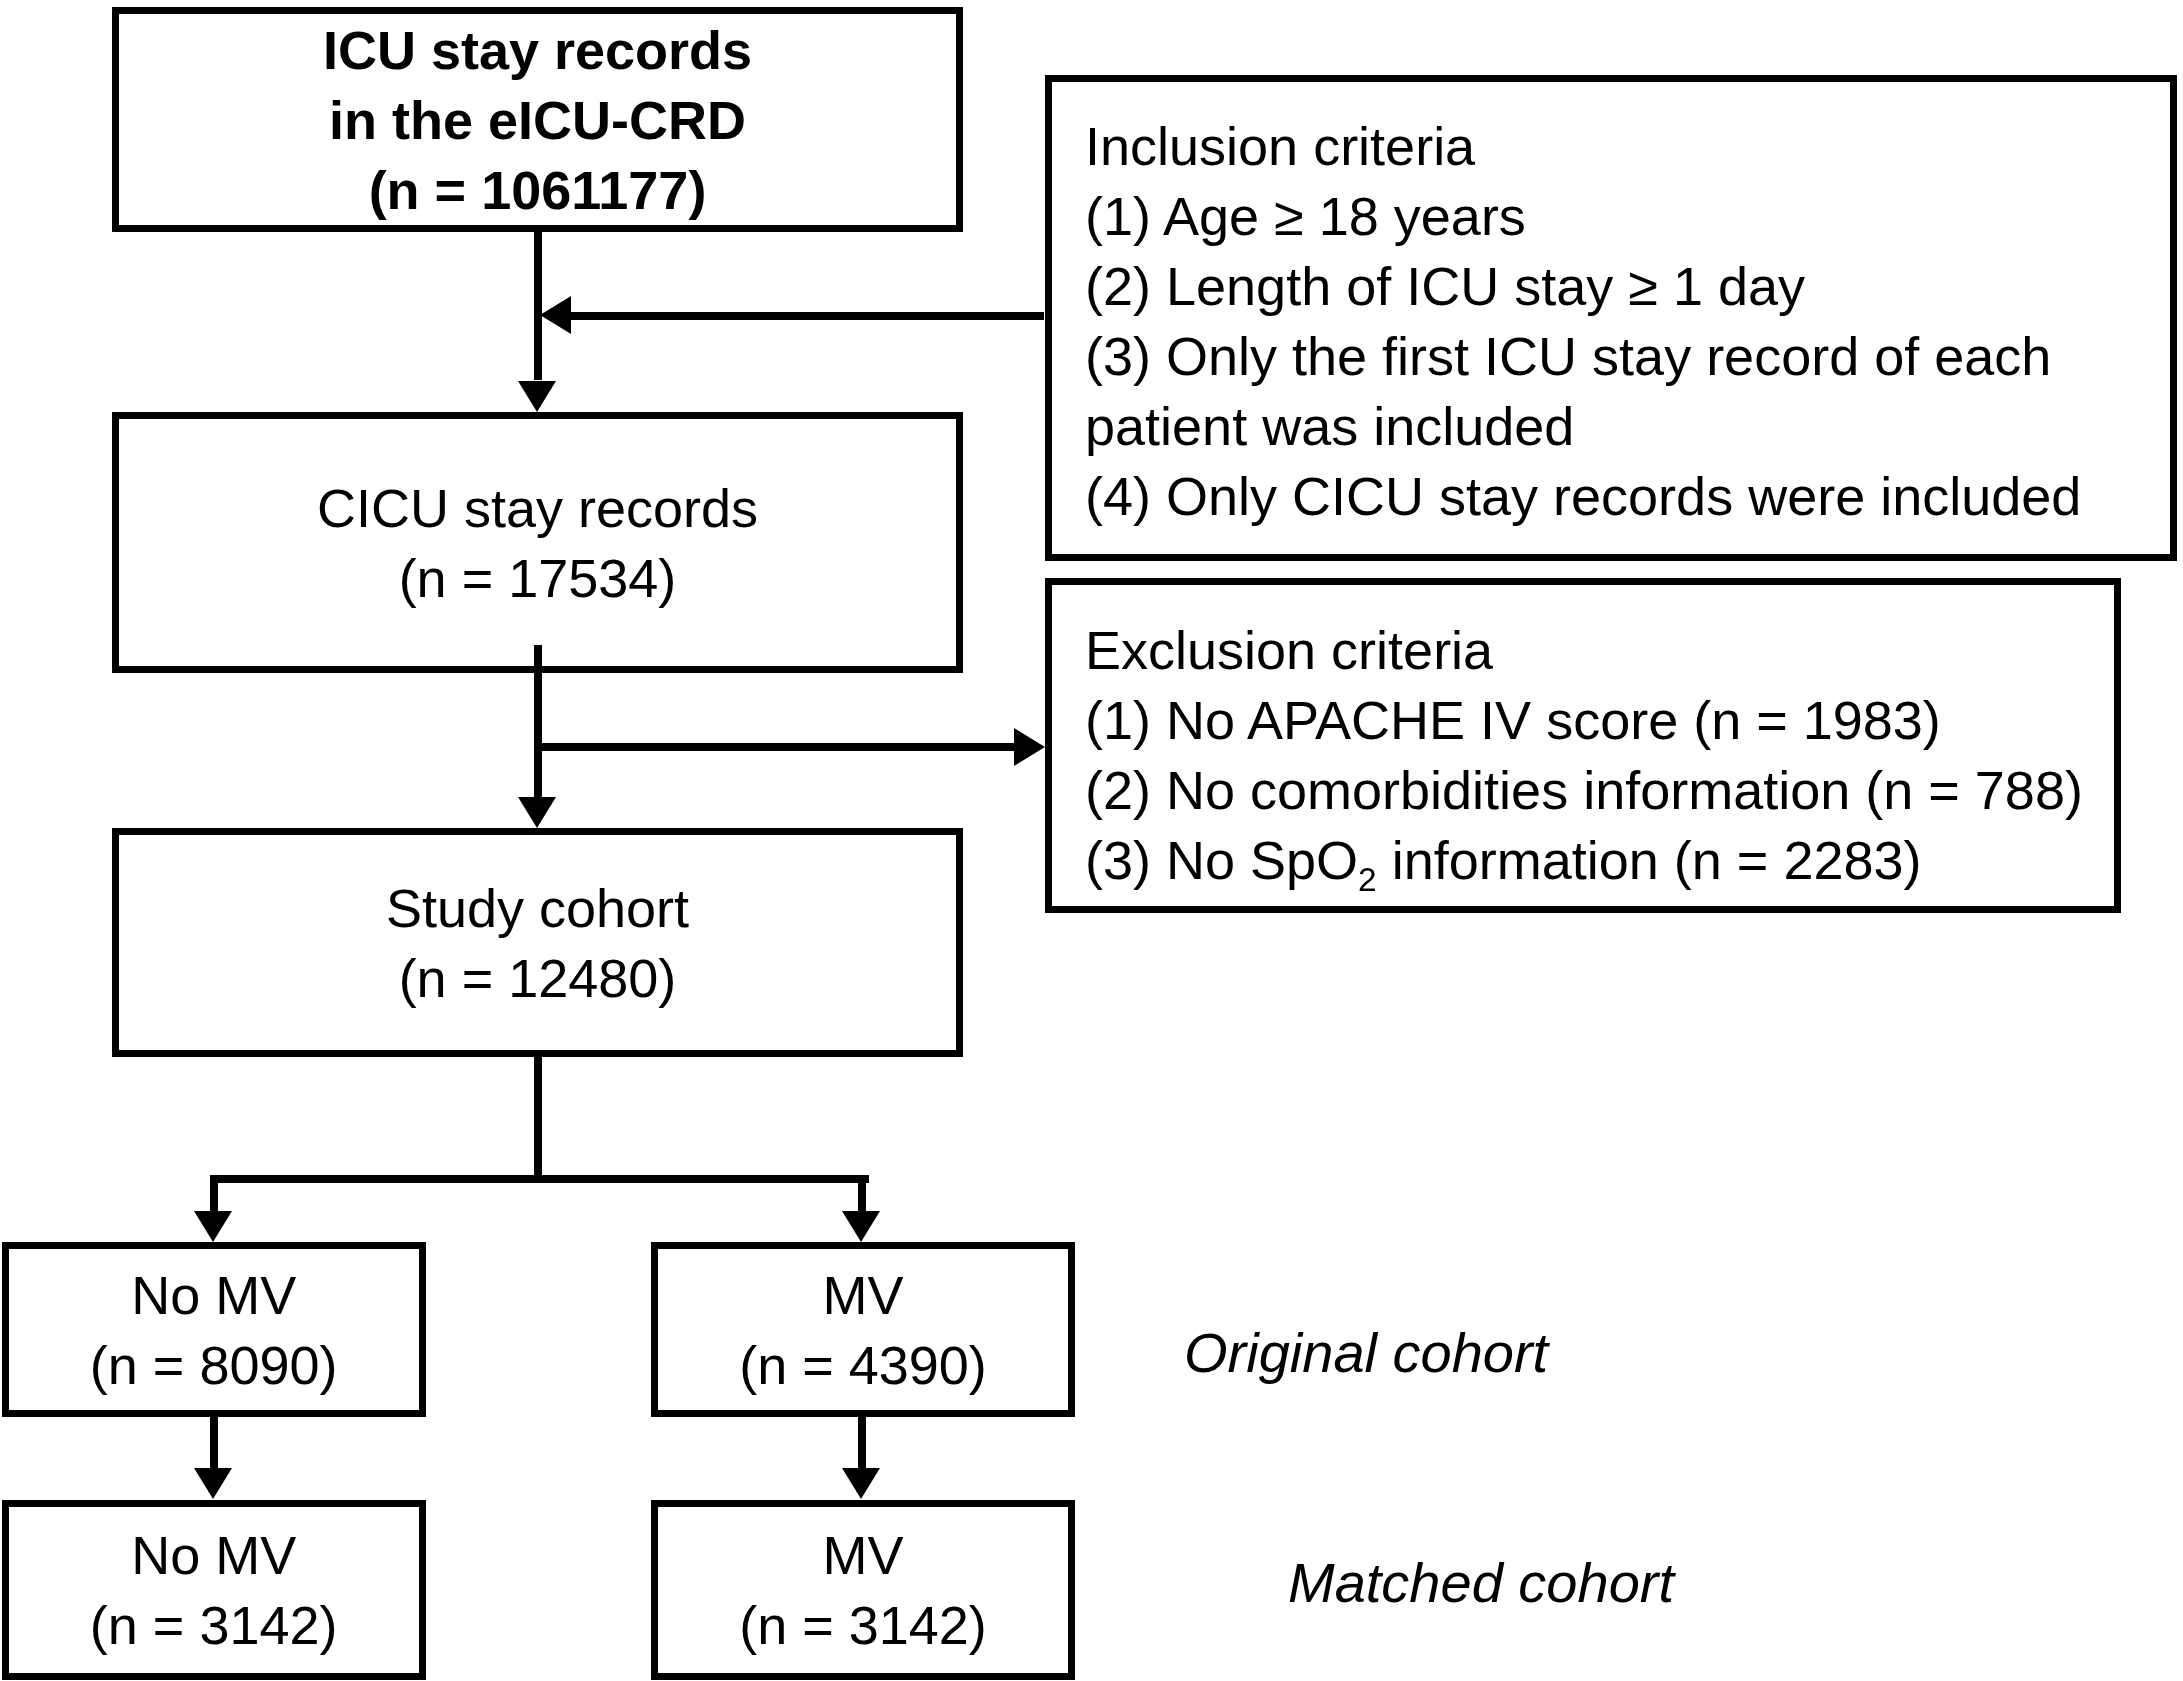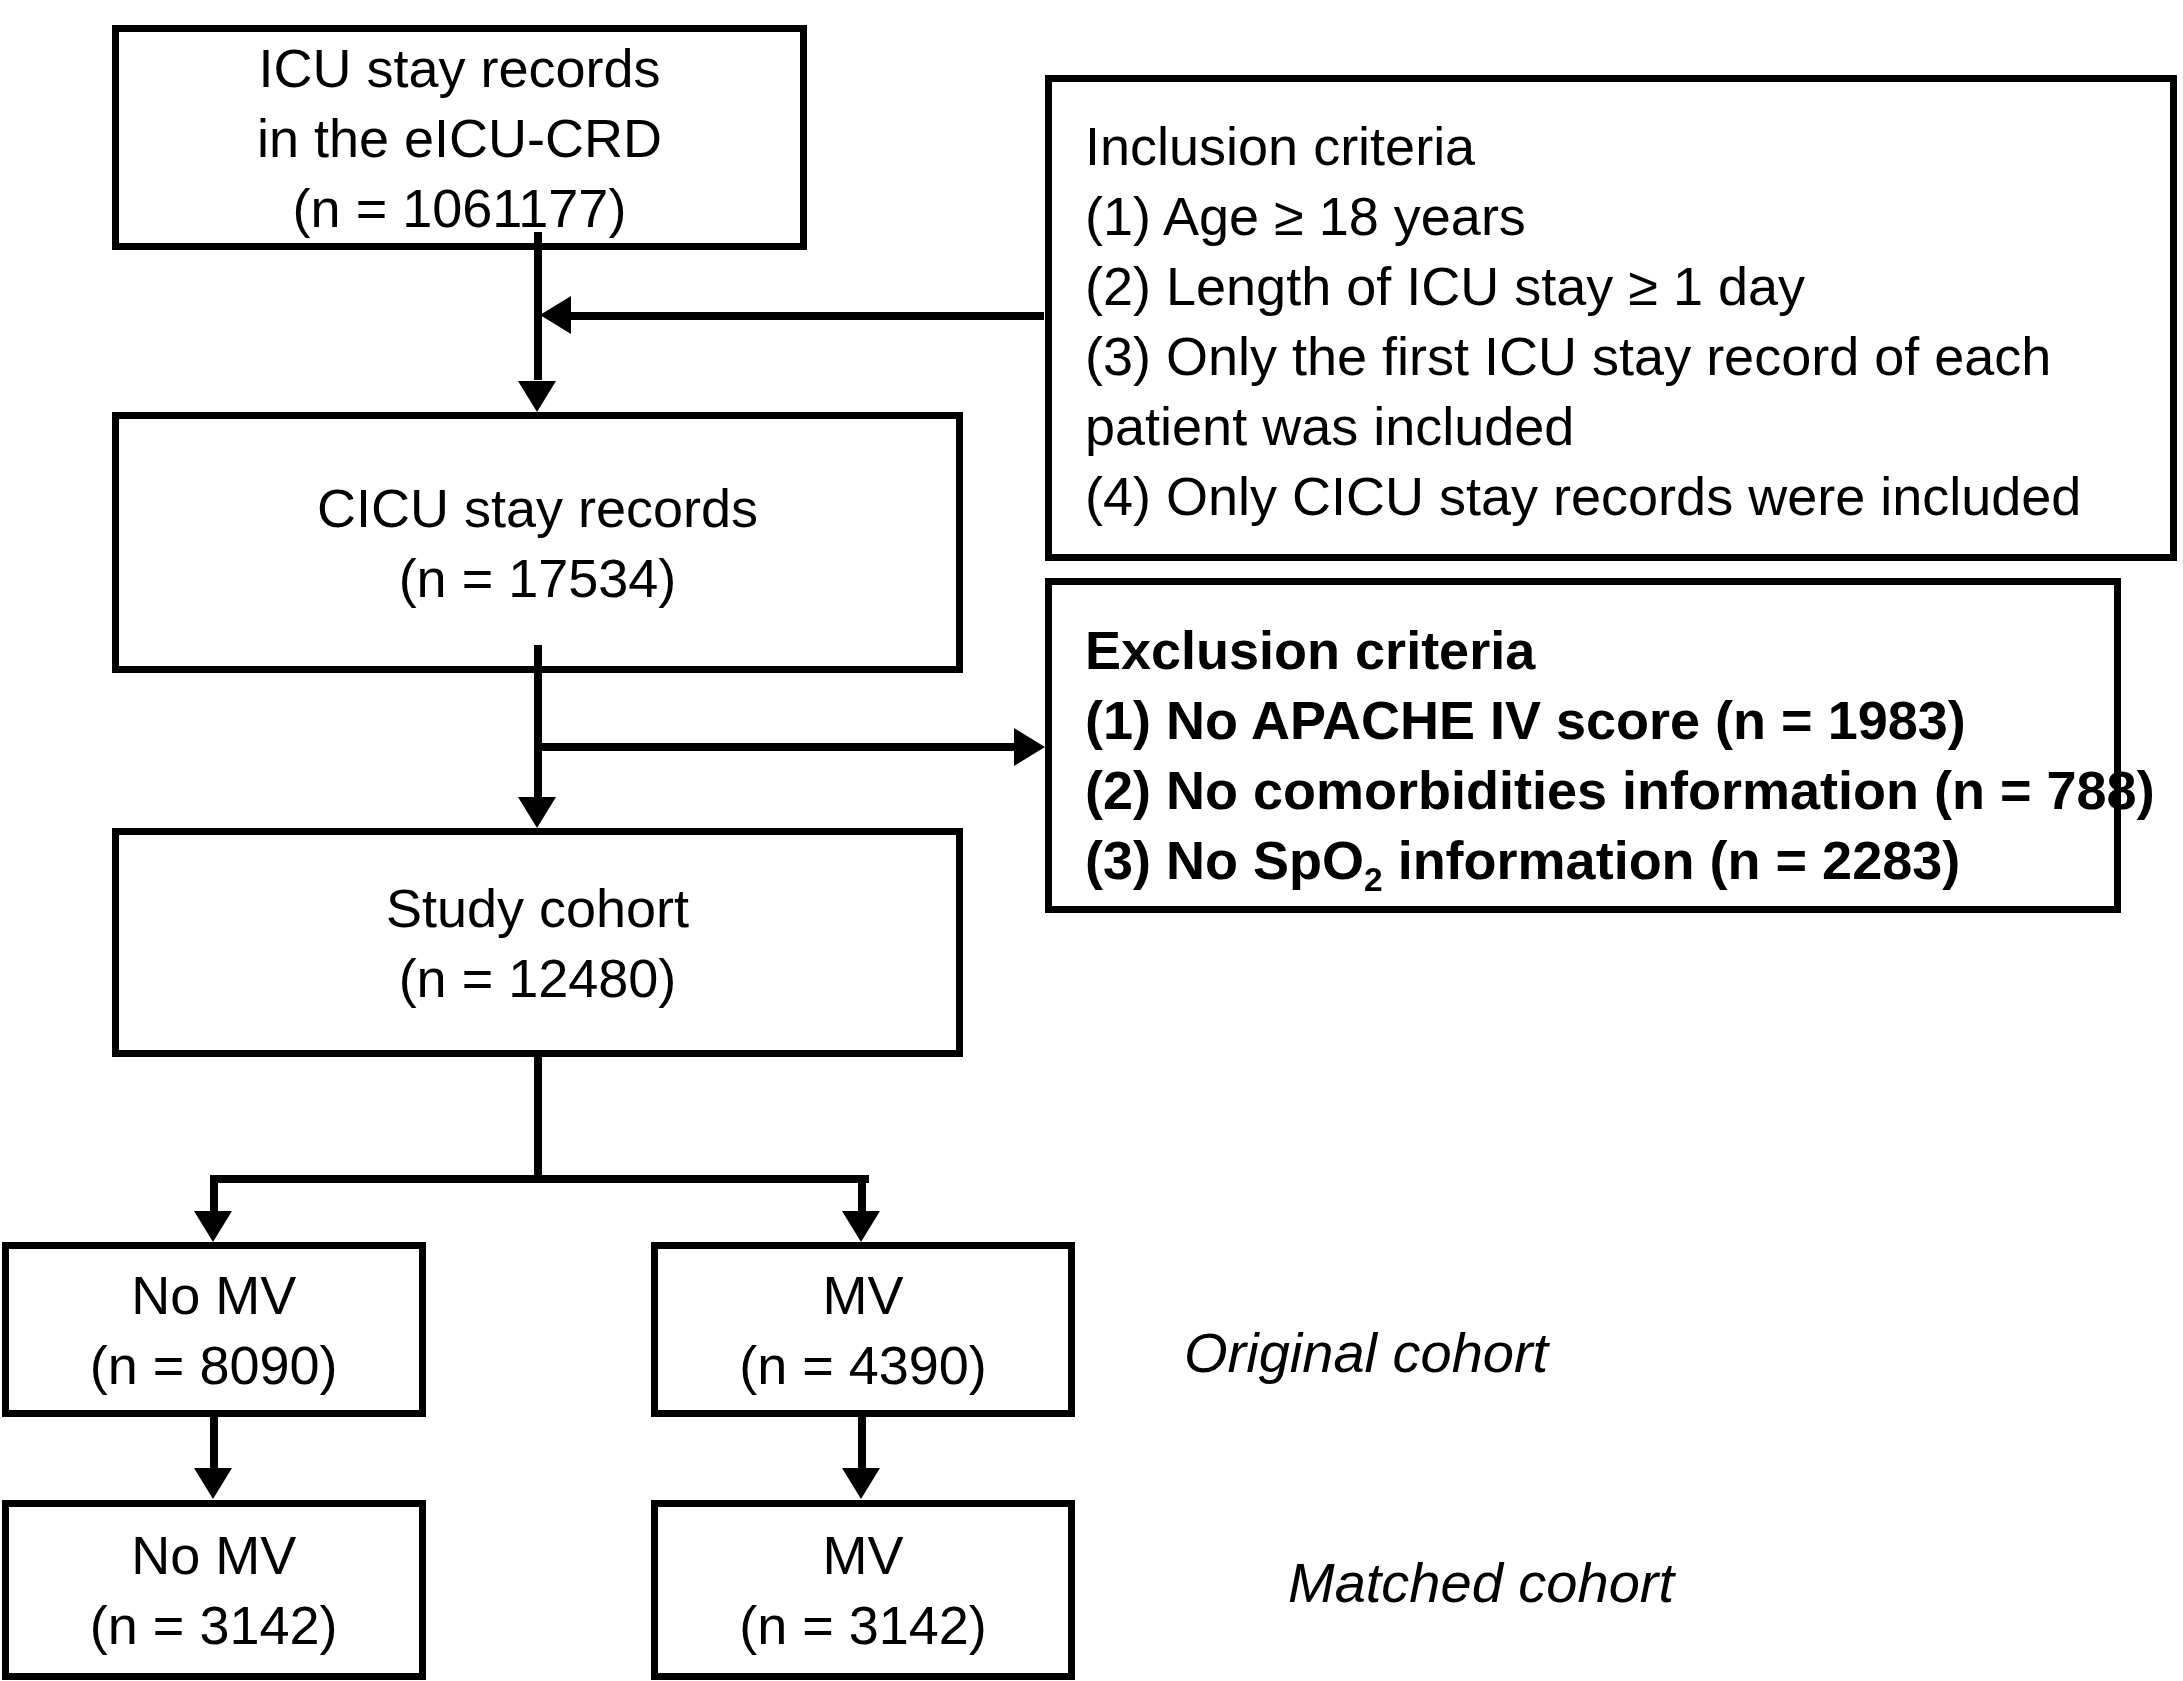--- a/index.html
+++ b/index.html
@@ -71,41 +71,41 @@
   sub.sp {
     font-size: 0.62em;
     line-height: 0;
   }
 </style>
 </head>
 <body>
 
 <div id="canvas">
 
-  <div class="box" style="left:112px; top:25px; width:695px; height:225px;">
+  <div class="box" style="left:112px; top:7px; width:851px; height:225px;font-weight:bold;">
     <span class="cline">ICU stay records</span>
     <span class="cline">in the eICU-CRD</span>
     <span class="cline">(n = 1061177)</span>
   </div>
 
   <div class="box criteria" style="left:1045px; top:75px; width:1132px; height:486px;">
     <span class="cline">Inclusion criteria</span>
     <span class="cline">(1) Age ≥ 18 years</span>
     <span class="cline">(2) Length of ICU stay ≥ 1 day</span>
     <span class="cline">(3) Only the first ICU stay record of each</span>
     <span class="cline">patient was included</span>
     <span class="cline">(4) Only CICU stay records were included</span>
   </div>
 
   <div class="box" style="left:112px; top:412px; width:851px; height:261px;">
     <span class="cline">CICU stay records</span>
     <span class="cline">(n = 17534)</span>
   </div>
 
-  <div class="box criteria" style="left:1045px; top:578px; width:1076px; height:335px; padding-top:30px;font-weight:bold;">
+  <div class="box criteria" style="left:1045px; top:578px; width:1076px; height:335px; padding-top:30px;">
     <span class="cline">Exclusion criteria</span>
     <span class="cline">(1) No APACHE IV score (n = 1983)</span>
     <span class="cline">(2) No comorbidities information (n = 788)</span>
     <span class="cline"><span>(3) No SpO</span><sub class="sp">2</sub><span> information (n = 2283)</span></span>
   </div>
 
   <div class="box" style="left:112px; top:828px; width:851px; height:229px;">
     <span class="cline">Study cohort</span>
     <span class="cline">(n = 12480)</span>
   </div>

